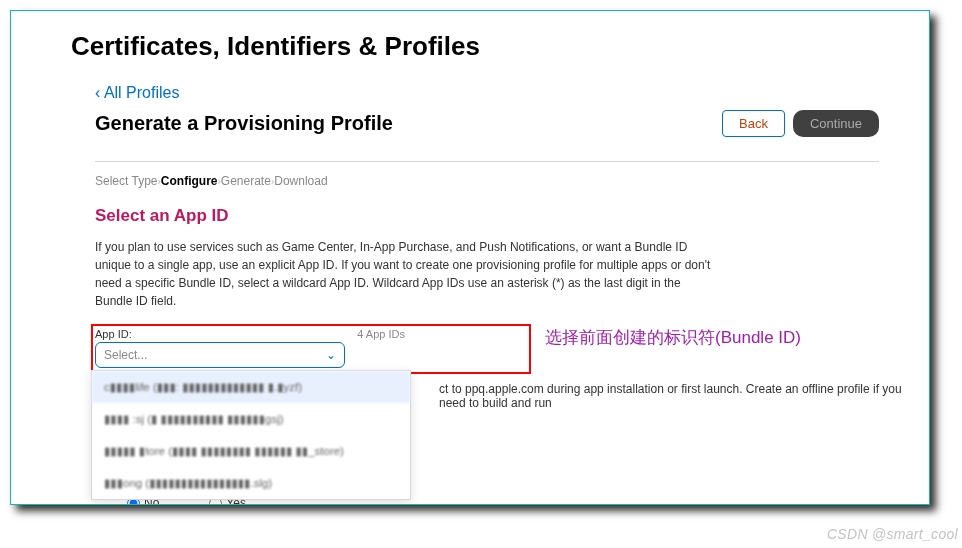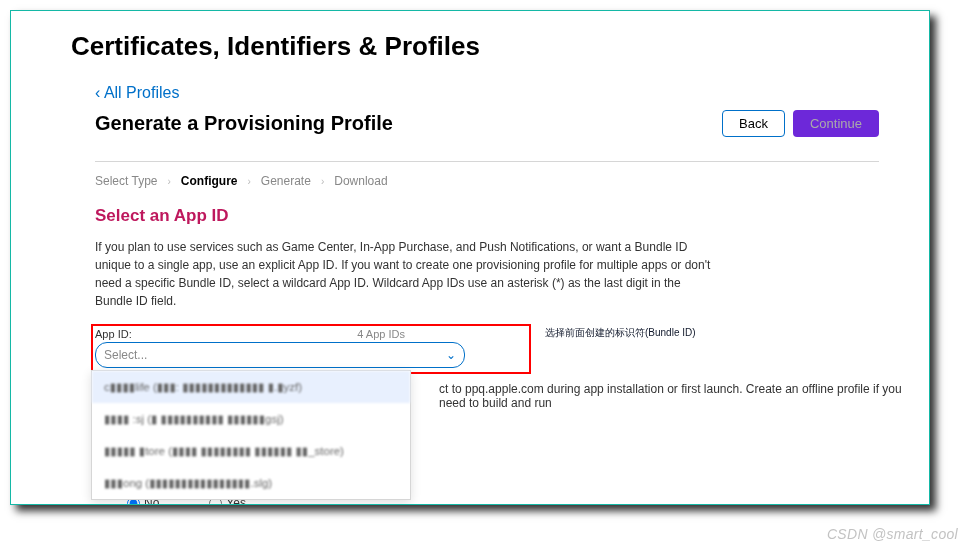--- a/index.html
+++ b/index.html
@@ -5,34 +5,34 @@
     * { margin: 0; padding: 0; box-sizing: border-box; }
     body { font-family: -apple-system, BlinkMacSystemFont, "Segoe UI", Helvetica, Arial, sans-serif; background: #fff; width: 962px; height: 548px; position: relative; }
     .frame { position: absolute; top: 10px; left: 10px; width: 920px; height: 495px; border: 1px solid #14b8a6; box-shadow: 6px 6px 8px rgba(0,0,0,0.8); padding: 20px 50px 20px 60px; background: #fff; overflow: hidden; }
     .page-title { font-size: 26px; font-weight: 700; color: #000; margin-bottom: 22px; }
     .content { padding-left: 24px; }
     .back-link { font-size: 16px; color: #0070c9; text-decoration: none; cursor: pointer; display: inline-block; margin-bottom: 8px; }
     .header-row { display: flex; align-items: center; justify-content: space-between; border-bottom: 1px solid #d6d6d6; padding-bottom: 24px; margin-bottom: 12px; }
     .subtitle { font-size: 20px; font-weight: 700; color: #000; }
     .btn-row { display: flex; gap: 8px; }
     .btn { font-size: 13px; padding: 5px 16px; border-radius: 4px; cursor: pointer; border: 1px solid; }
-    .btn-back { background: #fff; color: #000000; border-color: #0070c9; }
-    .btn-continue { background: #6d28d9; color: #aaa; border-color: transparent; cursor: default; }
-    .breadcrumb { font-size: 12px; color: #888; margin-bottom: 18px; display: flex; gap: 10px; align-items: center; }
+    .btn-back { background: #fff; color: #c2410c; border-color: #0070c9; }
+    .btn-continue { background: #404040; color: #aaa; border-color: transparent; cursor: default; border-radius: 10px; }
+    .breadcrumb { font-size: 12px; color: #888; margin-bottom: 18px; display: flex; align-items: center; }
     .breadcrumb .active { color: #000; font-weight: 600; }
     .breadcrumb .sep { color: #bbb; font-size: 10px; }
     .section-title { font-size: 17px; font-weight: 700; color: #be185d; margin-bottom: 12px; }
     .desc { font-size: 12px; color: #333; line-height: 1.5; margin-bottom: 18px; max-width: 620px; }
     .select-wrap { position: relative; width: 320px; }
     .red-box { position: absolute; border: 2px solid #ff0000; pointer-events: none; top: -4px; left: -4px; width: 440px; height: 50px; }
     .field-label-row { display: flex; justify-content: space-between; font-size: 11px; color: #333; margin-bottom: 2px; width: 310px; }
     .count { color: #888; }
-    .select-box { width: 370px; height: 26px; border: 1px solid #0070c9; border-radius: 12px; display: flex; align-items: center; justify-content: space-between; padding: 12px 8px; font-size: 12px; color: #888; cursor: pointer; }
+    .select-box { width: 250px; height: 26px; border: 1px solid #0070c9; border-radius: 6px; display: flex; align-items: center; justify-content: space-between; padding: 12px 8px; font-size: 12px; color: #888; cursor: pointer; }
     .chev { color: #0070c9; }
-    .annotation { position: absolute; left: 450px; top: -2px; font-size: 10px; color: #0f172a; white-space: nowrap; text-align: right; }
+    .annotation { position: absolute; left: 450px; top: -2px; font-size: 17px; color: #a21caf; white-space: nowrap; text-align: right; }
     .dropdown { position: absolute; top: 42px; left: -4px; width: 320px; background: #fff; border: 1px solid #d6d6d6; box-shadow: 0 3px 10px rgba(0,0,0,0.12); z-index: 10; }
     .dropdown-item { font-size: 11.5px; color: #666; padding: 9px 12px; cursor: pointer; filter: blur(1.2px); }
     .dropdown-item.hl { background: #e8f0fe; }
     .below { margin-top: 110px; font-size: 12px; color: #333; }
     .below-right { position: absolute; left: 428px; top: 371px; font-size: 12px; color: #333; width: 470px; }
     .offline-label { font-size: 12px; font-weight: 600; color: #000; margin-bottom: 4px; }
     .radios { display: flex; gap: 18px; font-size: 12px; align-items: center; }
     .radios label { display: flex; align-items: center; gap: 4px; padding-left: 32px; }
     .radios input { margin: 0; }
     .watermark { position: absolute; right: 4px; bottom: 6px; font-size: 14px; color: rgba(120,120,120,0.45); font-style: italic; letter-spacing: .3px; }

